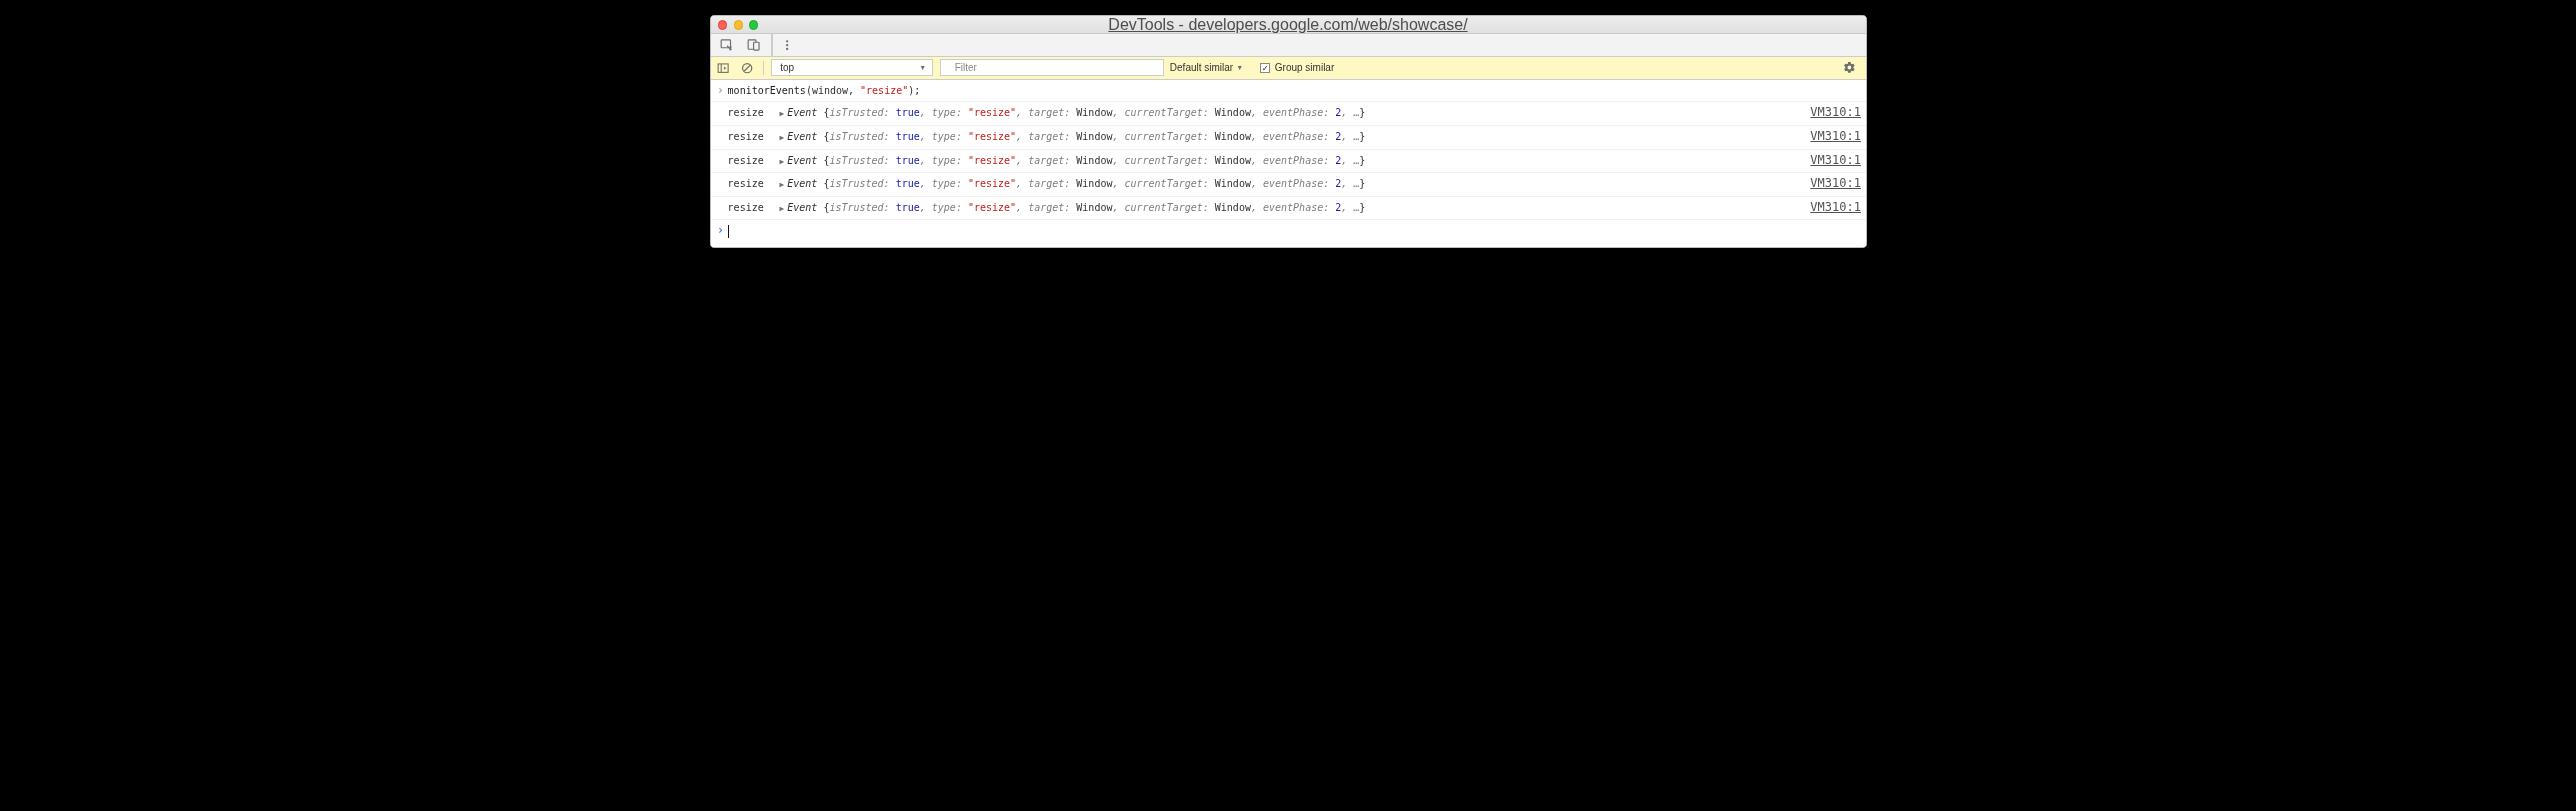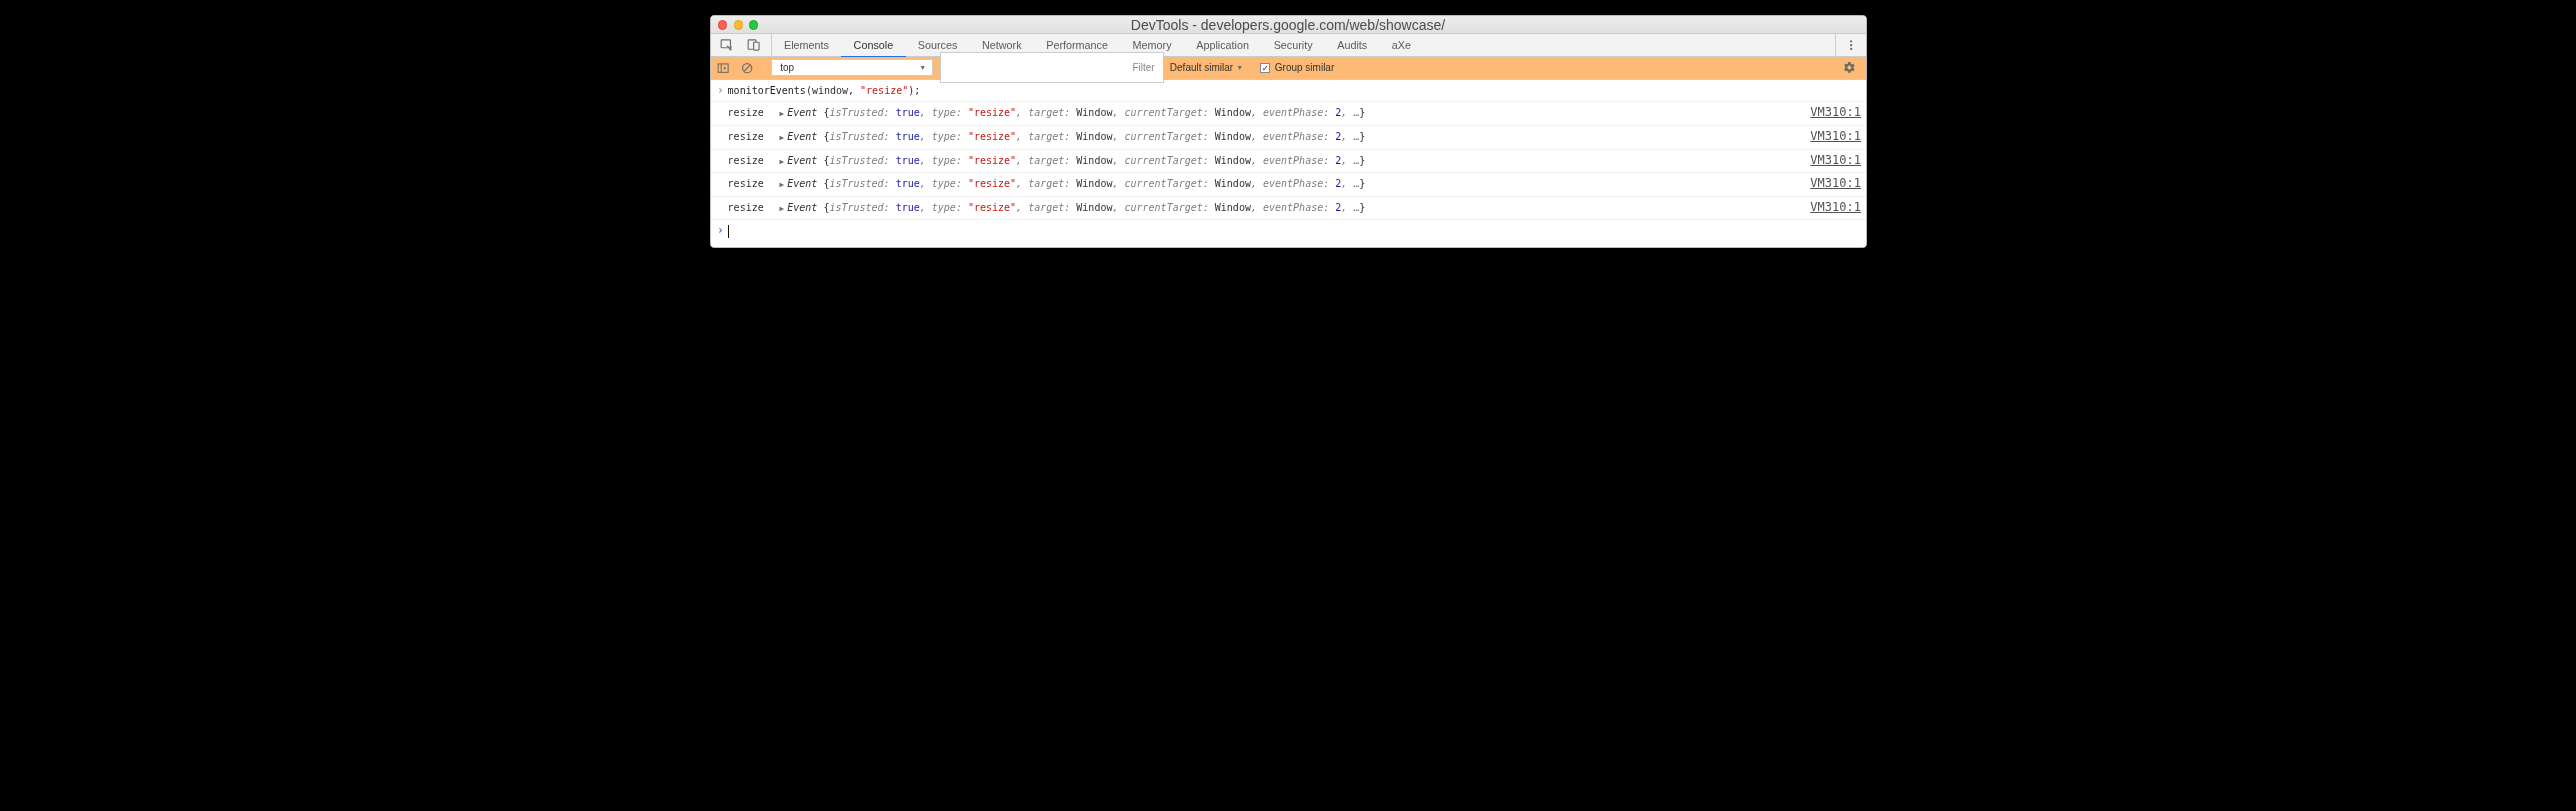--- a/index.html
+++ b/index.html
@@ -6,38 +6,38 @@
     body { background: #000; display: flex; align-items: flex-start; justify-content: center; padding: 15.4px; font-family: -apple-system, BlinkMacSystemFont, "Segoe UI", sans-serif; }
     .window { width: 1157px; background: #fff; border-radius: 4.6px; overflow: hidden; box-shadow: 0 7.7px 31px rgba(0,0,0,0.5); border: 0.8px solid #bbb; }
 
     
     .titlebar { background: linear-gradient(#ededed, #e0e0e0); height: 18px; display: flex; align-items: center; position: relative; border-bottom: 0.8px solid #cacaca; }
     .traffic-lights { display: flex; gap: 6.2px; padding-left: 7.7px; }
     .traffic-lights .dot { width: 9.3px; height: 9.3px; border-radius: 50%; }
     .dot.red { background: #ff5f57; border: 0.4px solid #e24238; }
     .dot.yellow { background: #ffbd2e; border: 0.4px solid #e1a116; }
     .dot.green { background: #28c840; border: 0.4px solid #17a82b; }
-    .titlebar-title { position: absolute; left: 50%; transform: translateX(-50%); font-size: 14px; color: #4d4d4d; }
+    .titlebar-title { position: absolute; left: 50%; transform: translateX(-50%); font-size: 16px; color: #4d4d4d; text-decoration: underline; }
 
     
     .tabbar { display: flex; align-items: stretch; height: 22.4px; background: #f3f3f3; border-bottom: 0.8px solid #ccc; }
     .tab-left-gadgets { display: flex; align-items: center; padding: 0 7.7px; gap: 10.8px; border-right: 0.8px solid #ccc; }
     .tabs { display: flex; align-items: stretch; flex: 1; }
     .tab { padding: 0 12.3px; display: flex; align-items: center; font-size: 10.8px; color: #5a5a5a; cursor: pointer; }
     .tab.active { color: #333; border-bottom: 1.5px solid #1a73e8; margin-bottom: -0.8px; }
     .tab-right { display: flex; align-items: center; padding: 0 6.2px; border-left: 0.8px solid #ccc; }
 
     
-    .toolbar { display: flex; align-items: center; height: 23px; background: #fdba74; border-bottom: 0.8px solid #ccc; padding: 0 4.6px; gap: 6.2px; }
+    .toolbar { display: flex; align-items: center; height: 23px; background: #fef9c3; border-bottom: 0.8px solid #ccc; padding: 0 4.6px; gap: 6.2px; }
     .tb-icon { width: 17px; height: 17px; display: inline-flex; align-items: center; justify-content: center; color: #6d6d6d; }
     .tb-sep { width: 0.8px; height: 14px; background: #ccc; margin: 0 1.5px; }
     .context-select { display: flex; align-items: center; height: 17px; padding: 0 6.2px 0 7.7px; border: 0.8px solid #ccc; background: #fff; font-size: 10px; color: #333; width: 162px; justify-content: space-between; }
     .context-select .label { }
     .context-select .tri { font-size: 7px; color: #6d6d6d; }
-    .filter-input { height: 31px; border: 0.8px solid #ccc; background: #fff; font-size: 10px; padding: 0 8px; color: #888; width: 224px; font-family: inherit; text-align: right; }
+    .filter-input { height: 17px; border: 0.8px solid #ccc; background: #fff; font-size: 10px; padding: 0 14px; color: #888; width: 224px; font-family: inherit; }
     .filter-input::placeholder { color: #888; }
     .levels { display: flex; align-items: center; font-size: 10px; color: #333; }
     .levels .tri { font-size: 7px; color: #6d6d6d; margin-left: 3.1px; }
     .group-similar { display: flex; align-items: center; gap: 4.6px; font-size: 10px; color: #333; margin-left: 10.8px; }
     .spacer { flex: 1; }
     .gear { margin-right: 3.1px; }
 
     
     .console { font-family: Menlo, Consolas, "Lucida Console", monospace; font-size: 10px; line-height: 15.4px; background: #fff; }
     .row { display: flex; align-items: flex-start; border-bottom: 0.8px solid #f0f0f0; padding: 3.1px 4.6px 3.1px 3.1px; min-height: 18.5px; }
@@ -89,32 +89,20 @@
           <path d="M9 10 l6 5 M12 13 l2 -1 l-1 3 z" fill="#6d6d6d"></path>
         </svg>
       </span>
       <span class="tb-icon icon-btn">
         <svg width="14" height="14" viewBox="0 0 18 18" fill="none" stroke="#6d6d6d" stroke-width="1.5">
           <rect x="1.5" y="2.5" width="10" height="12" rx="1"></rect>
           <rect x="8.5" y="5.5" width="7" height="10" rx="1" fill="#f3f3f3"></rect>
         </svg>
       </span>
     </div>
-    <div class="tabs" id="tabs-container">
-        <div class="tab">Elements</div>
-        <div class="tab active">Console</div>
-        <div class="tab">Sources</div>
-        <div class="tab">Network</div>
-        <div class="tab">Performance</div>
-        <div class="tab">Memory</div>
-        <div class="tab">Application</div>
-        <div class="tab">Security</div>
-        <div class="tab">Audits</div>
-        <div class="tab">aXe</div>
-      </div>
     <div class="tab-right">
       <span class="tb-icon icon-btn">
         <svg width="12.3" height="12.3" viewBox="0 0 16 16">
             <circle cx="8" cy="3" r="1.5" fill="#6d6d6d"></circle>
             <circle cx="8" cy="8" r="1.5" fill="#6d6d6d"></circle>
             <circle cx="8" cy="13" r="1.5" fill="#6d6d6d"></circle>
           </svg>
       </span>
     </div>
   </div>

